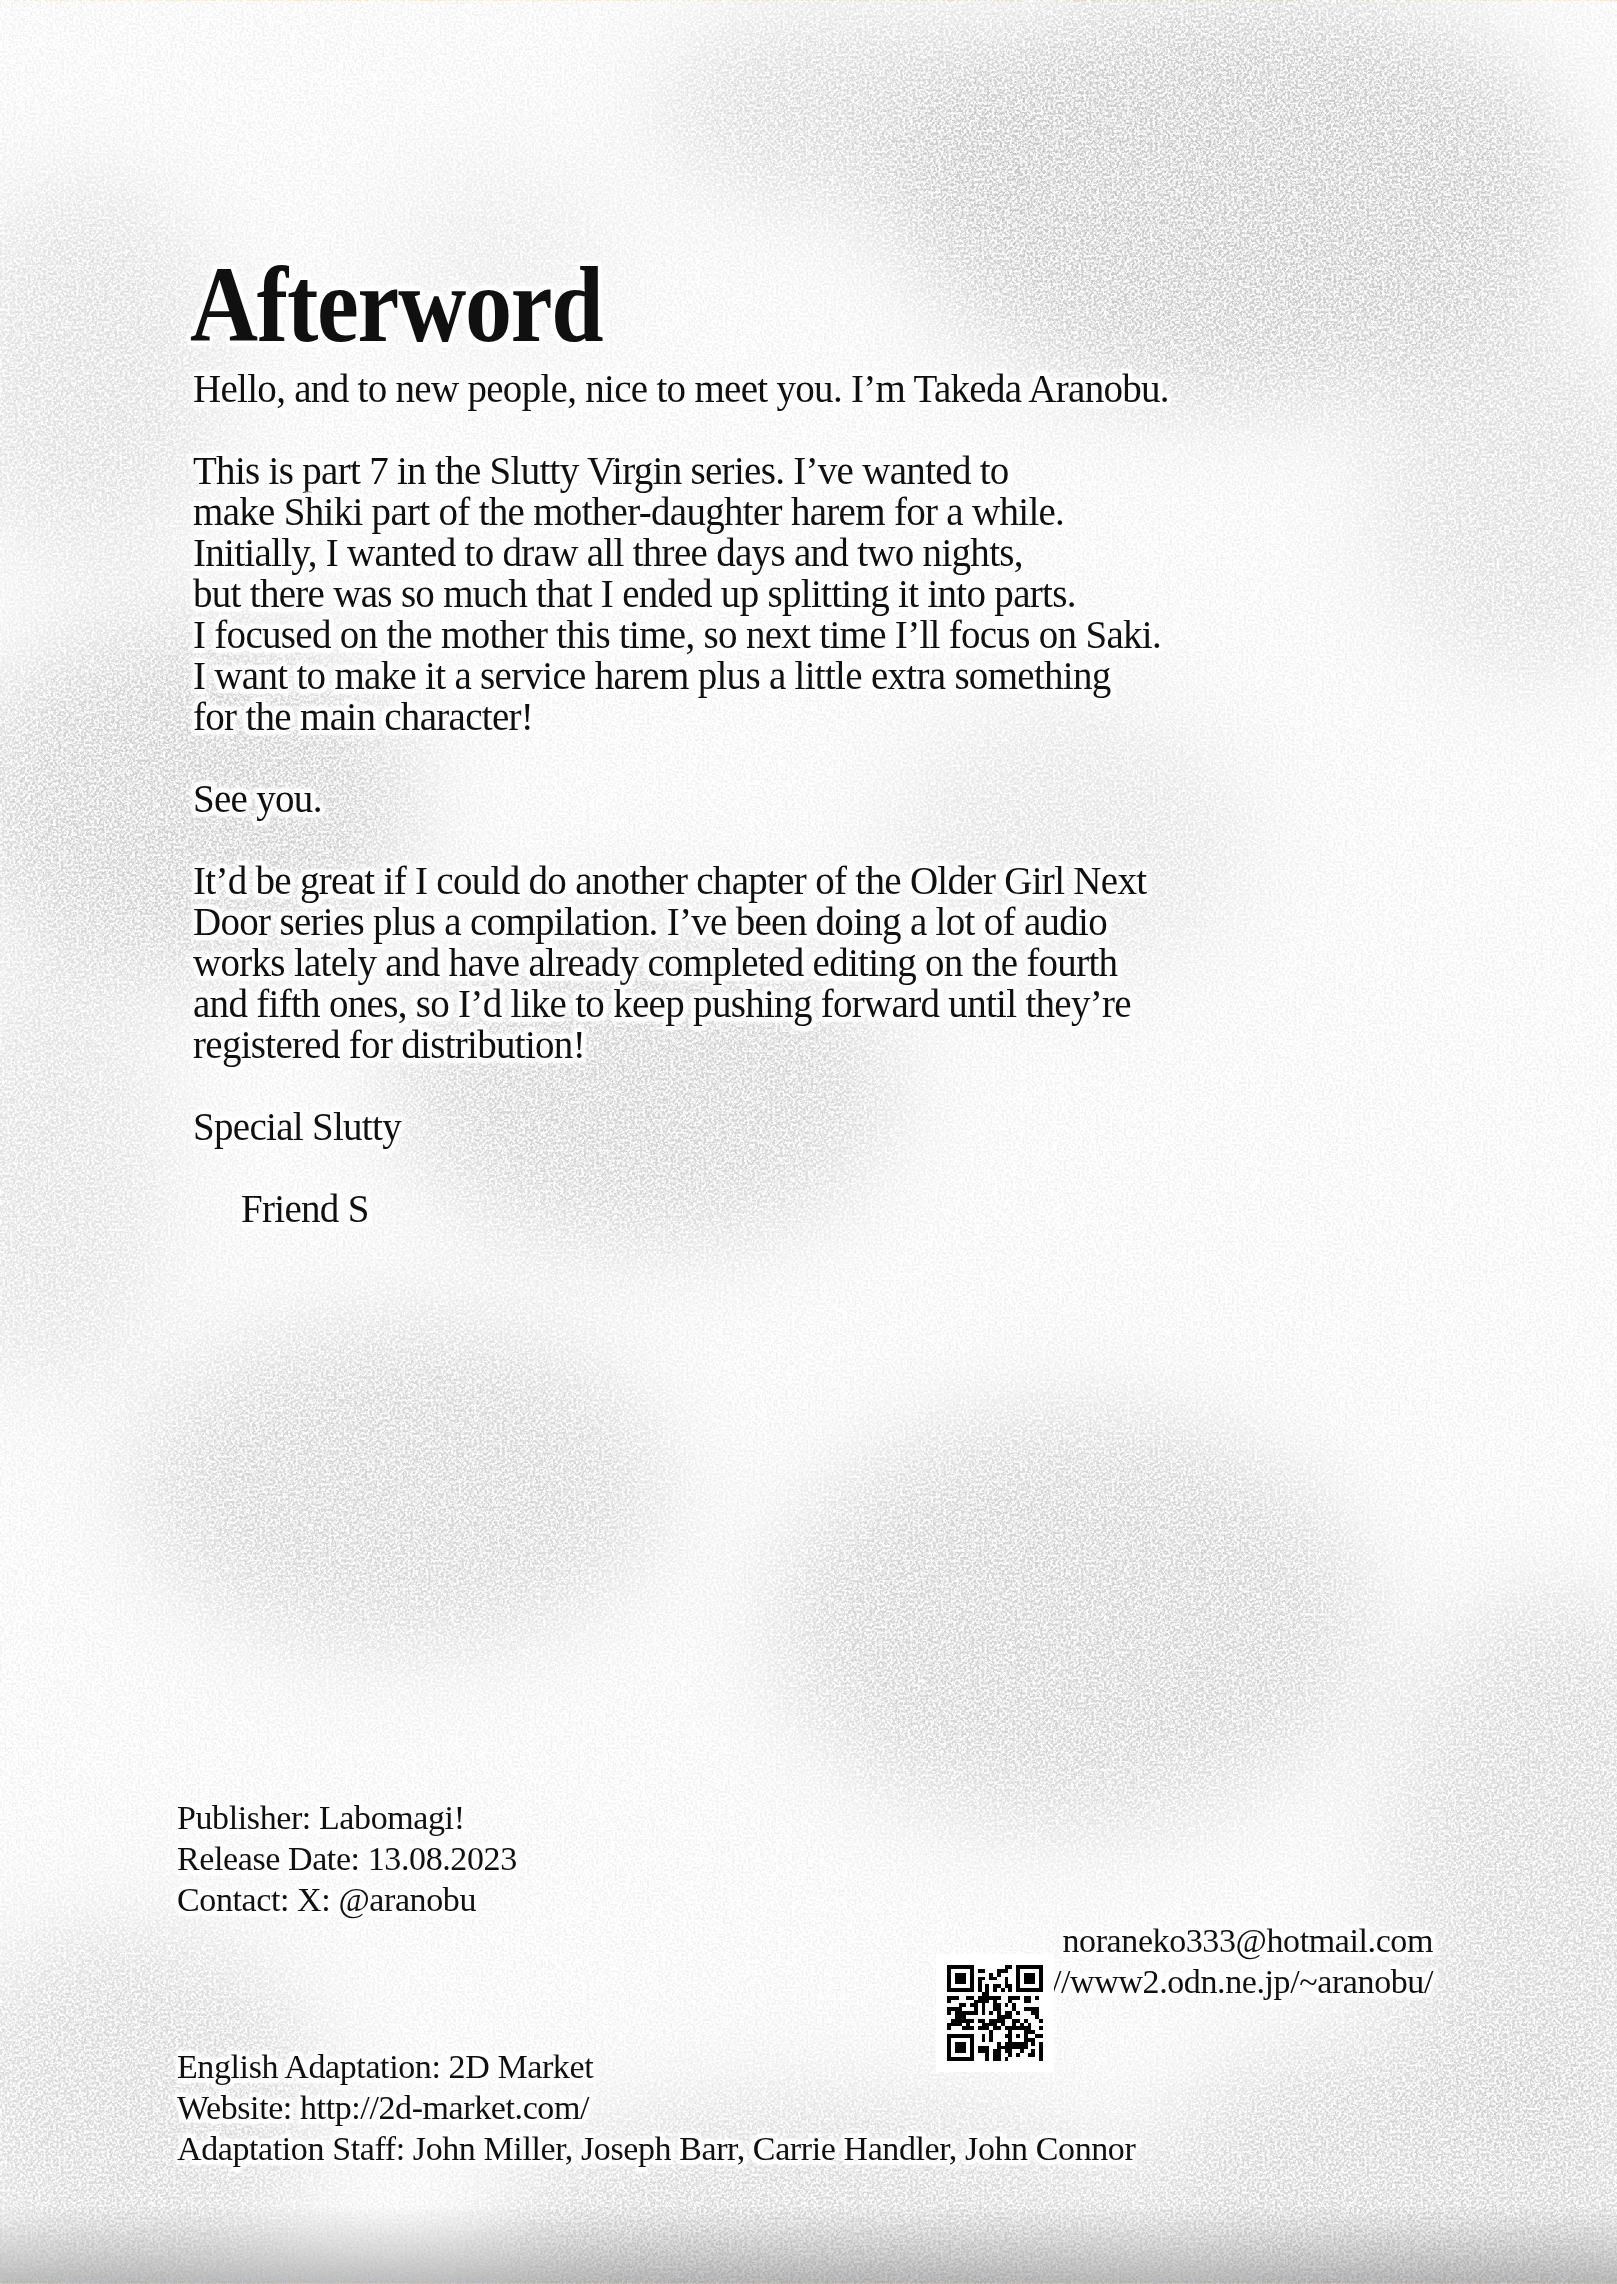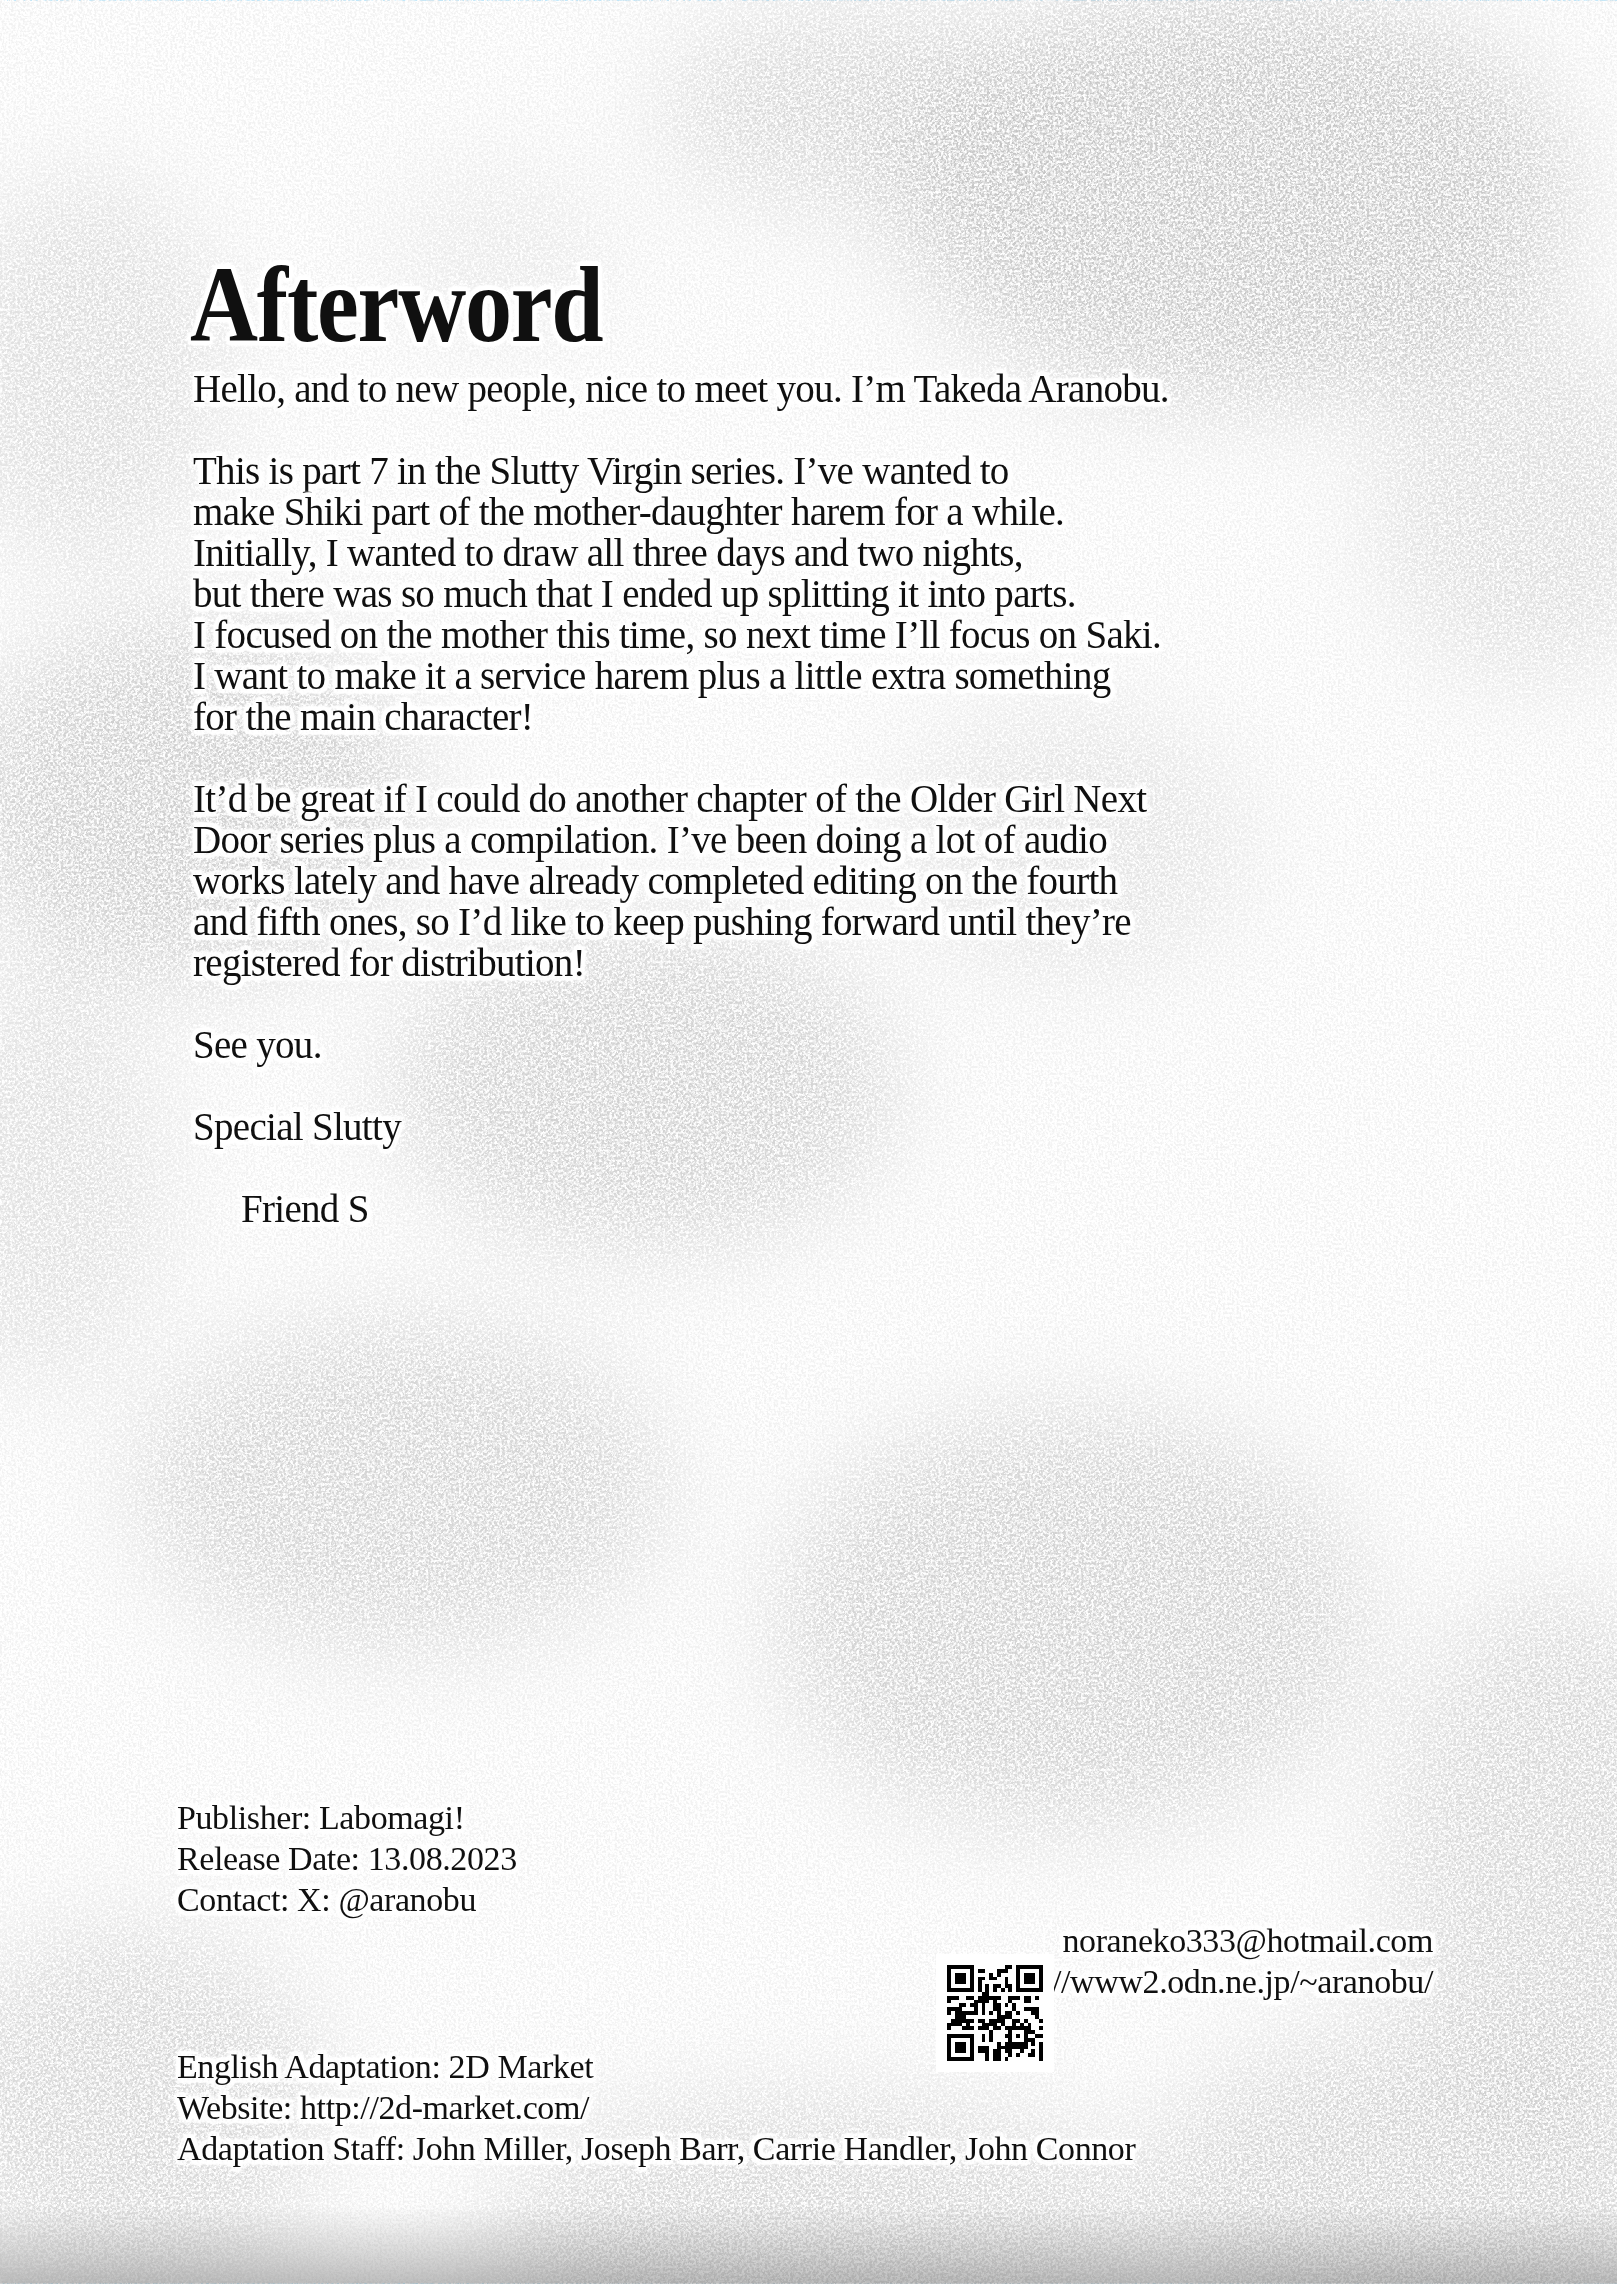--- a/index.html
+++ b/index.html
@@ -1,20 +1,20 @@
 <!DOCTYPE html>
 <html style="font-size:11.4px"><head>
 <meta charset="utf-8">
 <style>
   html,body{margin:0;padding:0;}
   body{background:#3c3c3c;}
   .page{
     position:relative;
     width:1617px;height:2284px;
-    background:#0ea5e9;
+    background:#eab308;
     overflow:hidden;
     font-family:"Liberation Serif","DejaVu Serif",serif;
     color:#101010;
   }
   .bg{position:absolute;left:0;top:0;}
   .content{position:absolute;left:0;top:0;width:100%;height:100%;}
   .halo{
     text-shadow:
       -3.6px -3.6px 1.4px #fff, 3.6px -3.6px 1.4px #fff,
       -3.6px  3.6px 1.4px #fff, 3.6px  3.6px 1.4px #fff,
@@ -105,26 +105,26 @@
 
     <div class="body-text">
       <p class="halo">Hello, and to new people, nice to meet you. I’m Takeda Aranobu.</p>
       <p class="halo">This is part 7 in the Slutty Virgin series. I’ve wanted to
 make Shiki part of the mother-daughter harem for a while.
 Initially, I wanted to draw all three days and two nights,
 but there was so much that I ended up splitting it into parts.
 I focused on the mother this time, so next time I’ll focus on Saki.
 I want to make it a service harem plus a little extra something
 for the main character!</p>
+      <p class="halo sp-a">See you.</p>
       <p class="halo">It’d be great if I could do another chapter of the Older Girl Next
 Door series plus a compilation. I’ve been doing a lot of audio
 works lately and have already completed editing on the fourth
 and fifth ones, so I’d like to keep pushing forward until they’re
 registered for distribution!</p>
-      <p class="halo sp-a">See you.</p>
       <p class="halo">Special Slutty</p>
       <p class="halo sp-b">Friend S</p>
     </div>
 
     <div class="colophon">
       <div class="halo">Publisher: Labomagi!</div>
       <div class="halo">Release Date: 13.08.2023</div>
       <div class="halo">Contact: X: @aranobu</div>
       <div class="halo indent">noraneko333@hotmail.com</div>
       <div class="halo indent">http://www2.odn.ne.jp/~aranobu/</div>

